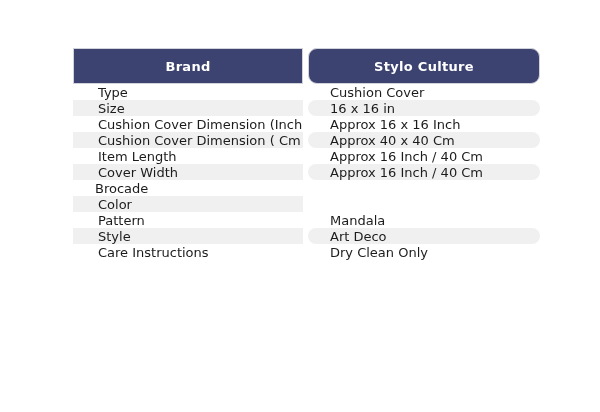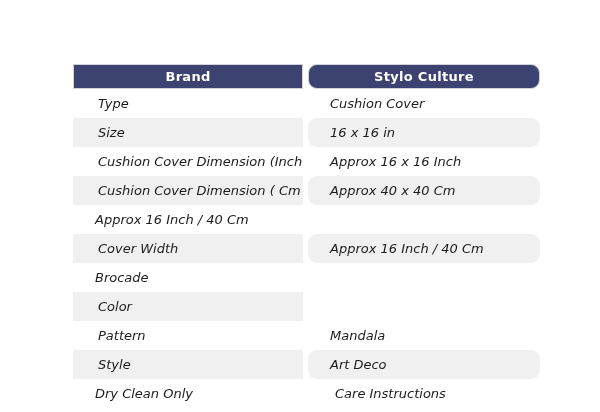--- a/index.html
+++ b/index.html
@@ -32,31 +32,30 @@
     display: flex;
     align-items: center;
     font-size: 13px;
     color: var(--text-color);
     overflow: hidden;
     white-space: nowrap;
   }
   .cell.label { width: 230px; flex: 0 0 230px; padding-left: 25px; }
   .cell.value { flex: 1; padding-left: 22px; border-radius: 9px; }
   .hrow .cell {
-    height: 25px;
+    height: 36px;
     background: var(--header-bg);
     color: var(--header-text);
     font-weight: bold;
     justify-content: center;
     padding-left: 0;
     letter-spacing: 0.3px;
     border: 1px solid var(--header-border);
-    margin-top: 16px;
   }
-  .tbody .row .cell { height: 29px; font-style: italic; }
+  .tbody .row .cell { height: 16px; }
   .tbody .row:nth-child(even) .cell { background: var(--row-alt-bg); }
 </style>
 </head>
 <body>
 
 <div class="spec-table">
   <div class="hrow">
     <div class="cell label">Brand</div>
     <div class="cell value">Stylo Culture</div>
   </div>
@@ -71,20 +70,21 @@
     </div>
     <div class="row">
       <div class="cell label">Cushion Cover Dimension (Inch )</div>
       <div class="cell value">Approx 16 x 16 Inch</div>
     </div>
     <div class="row">
       <div class="cell label">Cushion Cover Dimension ( Cm )</div>
       <div class="cell value">Approx 40 x 40 Cm</div>
     </div>
     <div class="row">
+      <div class="cell label">Item Length</div>
       <div class="cell value">Approx 16 Inch / 40 Cm</div>
     </div>
     <div class="row">
       <div class="cell label">Cover Width</div>
       <div class="cell value">Approx 16 Inch / 40 Cm</div>
     </div>
     <div class="row">
       <div class="cell value">Brocade</div>
     </div>
     <div class="row">
@@ -92,17 +92,17 @@
     </div>
     <div class="row">
       <div class="cell label">Pattern</div>
       <div class="cell value">Mandala</div>
     </div>
     <div class="row">
       <div class="cell label">Style</div>
       <div class="cell value">Art Deco</div>
     </div>
     <div class="row">
+      <div class="cell label">Care Instructions</div>
       <div class="cell value">Dry Clean Only</div>
-      <div class="cell label">Care Instructions</div>
     </div>
   </div>
 </div>
 
 </body></html>

